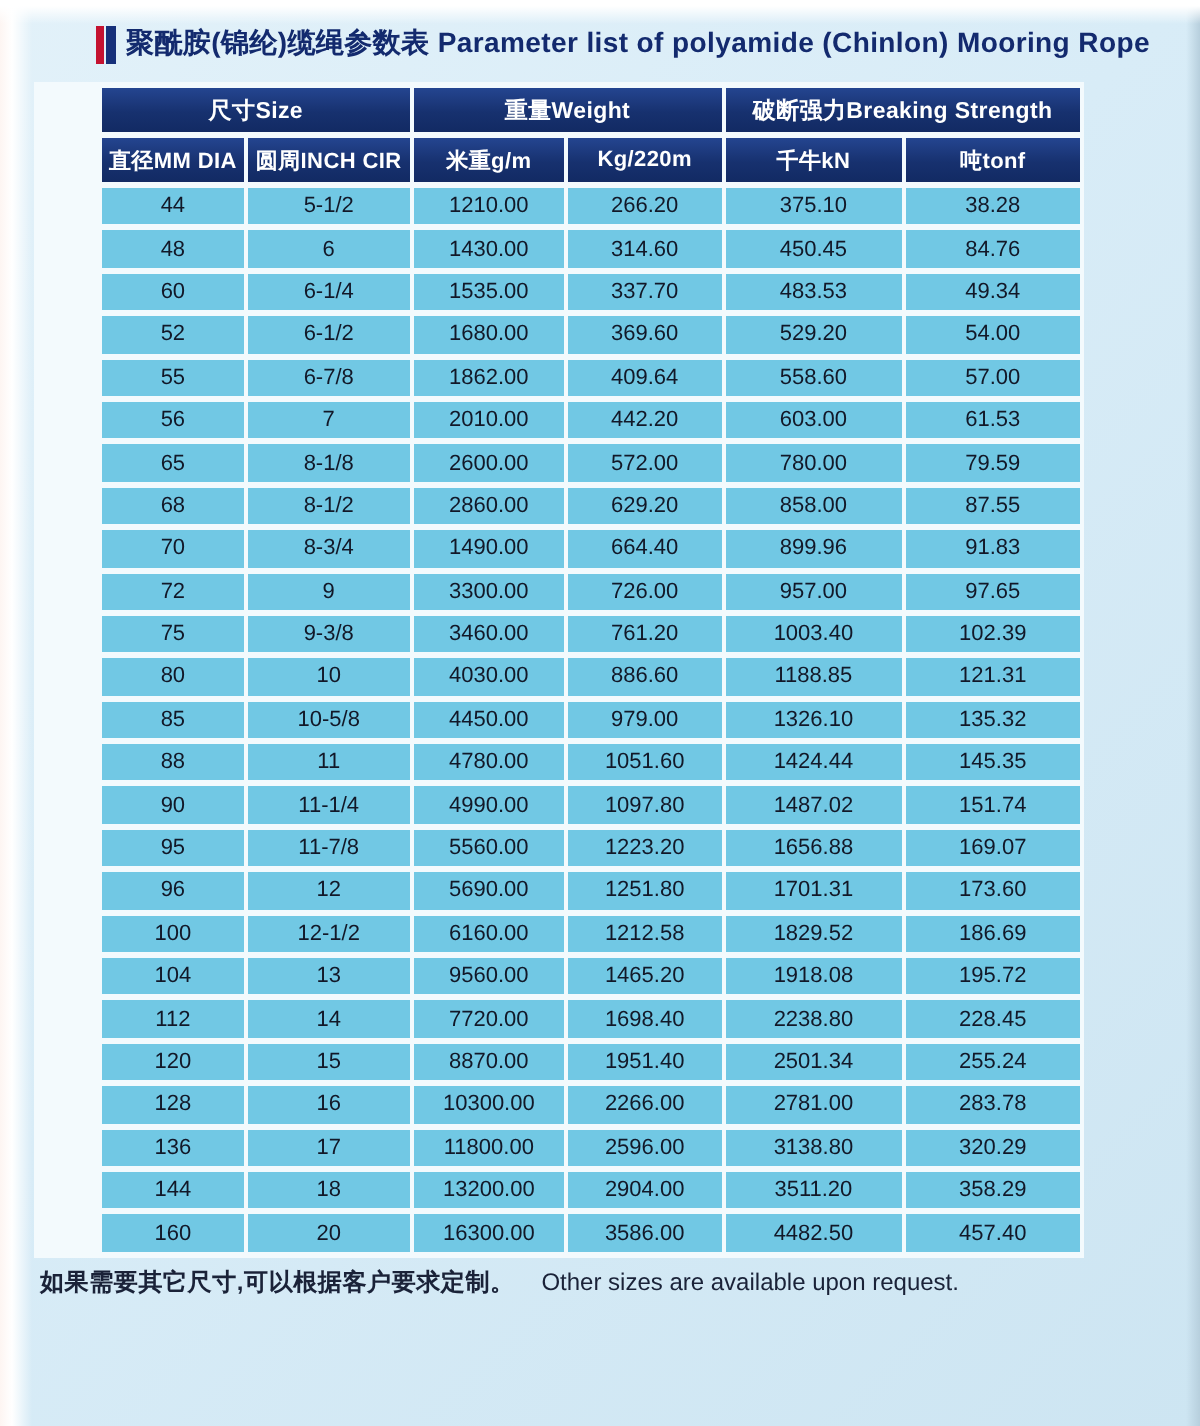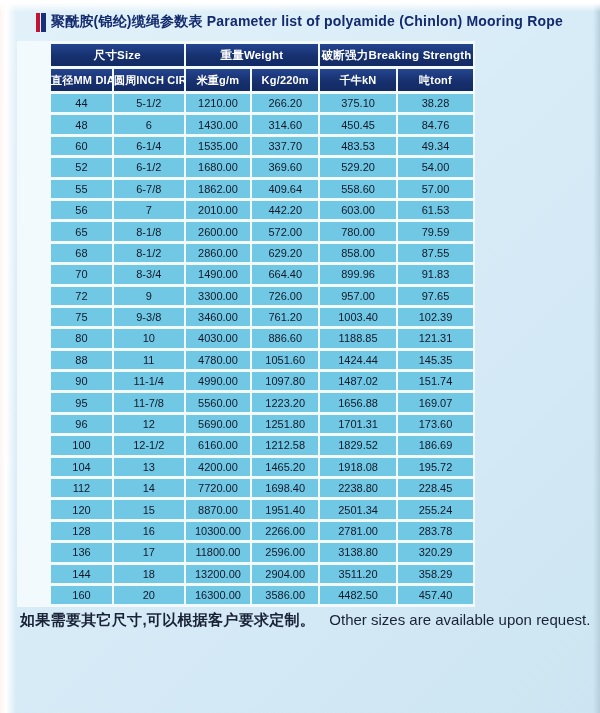--- a/index.html
+++ b/index.html
@@ -12,21 +12,21 @@
       linear-gradient(90deg, #fdf5f2 0px, #ffffff 6px, rgba(255,255,255,0) 16px),
       linear-gradient(270deg, #b7cfdd 0px, rgba(183,207,221,0) 7px),
       linear-gradient(135deg, #e2f1f9 0%, #d8ecf7 45%, #cde5f2 100%);
     overflow: hidden;
   }
   .page { position: relative; width: 600px; height: 713px; }
 
   .title-row {
     display: flex;
     align-items: center;
-    padding: 9px 0 0 36px;
+    padding: 9px 0 0 48px;
     height: 26px;
   }
   .title-icon {
     display: inline-flex;
     width: 10px;
     height: 19px;
     margin-right: 5px;
     flex: 0 0 auto;
   }
   .title-icon .bar-red  { width: 4px; height: 100%; background: #c41230; }
@@ -38,21 +38,21 @@
     font-weight: bold;
     color: #132a6e;
     letter-spacing: 0.2px;
     white-space: nowrap;
   }
 
   table.param-table {
     border-collapse: separate;
     border-spacing: 2px 3px;
     table-layout: fixed;
-    width: 458px;
+    width: 525px;
     margin: 6px 0 0 17px;
     background: #f3fafd;
     padding-left: 32px;
   }
   .param-table th, .param-table td {
     padding: 0;
     text-align: center;
     vertical-align: middle;
     overflow: hidden;
     white-space: nowrap;
@@ -68,21 +68,21 @@
   .param-table thead tr.group-row th { font-size: 11.5px; }
   .param-table tbody td {
     background: #71c8e4;
     color: #121828;
     height: 18.4px;
     font-size: 11px;
   }
 
   .footnote {
     margin: 4px 0 0 20px;
-    font-size: 15px;
+    font-size: 12px;
     color: #1a2238;
     white-space: nowrap;
   }
   .footnote .zh { font-weight: bold; letter-spacing: 0.3px; }
   .footnote .en { margin-left: 10px; font-weight: normal; }
 </style>
 </head>
 <body>
 
 <div class="page">
@@ -211,20 +211,28 @@
         </tr>
         <tr>
           <td>80</td>
           <td>10</td>
           <td>4030.00</td>
           <td>886.60</td>
           <td>1188.85</td>
           <td>121.31</td>
         </tr>
         <tr>
+          <td>85</td>
+          <td>10-5/8</td>
+          <td>4450.00</td>
+          <td>979.00</td>
+          <td>1326.10</td>
+          <td>135.32</td>
+        </tr>
+        <tr>
           <td>88</td>
           <td>11</td>
           <td>4780.00</td>
           <td>1051.60</td>
           <td>1424.44</td>
           <td>145.35</td>
         </tr>
         <tr>
           <td>90</td>
           <td>11-1/4</td>
@@ -253,21 +261,21 @@
           <td>100</td>
           <td>12-1/2</td>
           <td>6160.00</td>
           <td>1212.58</td>
           <td>1829.52</td>
           <td>186.69</td>
         </tr>
         <tr>
           <td>104</td>
           <td>13</td>
-          <td>4200.00</td>
+          <td>9560.00</td>
           <td>1465.20</td>
           <td>1918.08</td>
           <td>195.72</td>
         </tr>
         <tr>
           <td>112</td>
           <td>14</td>
           <td>7720.00</td>
           <td>1698.40</td>
           <td>2238.80</td>

